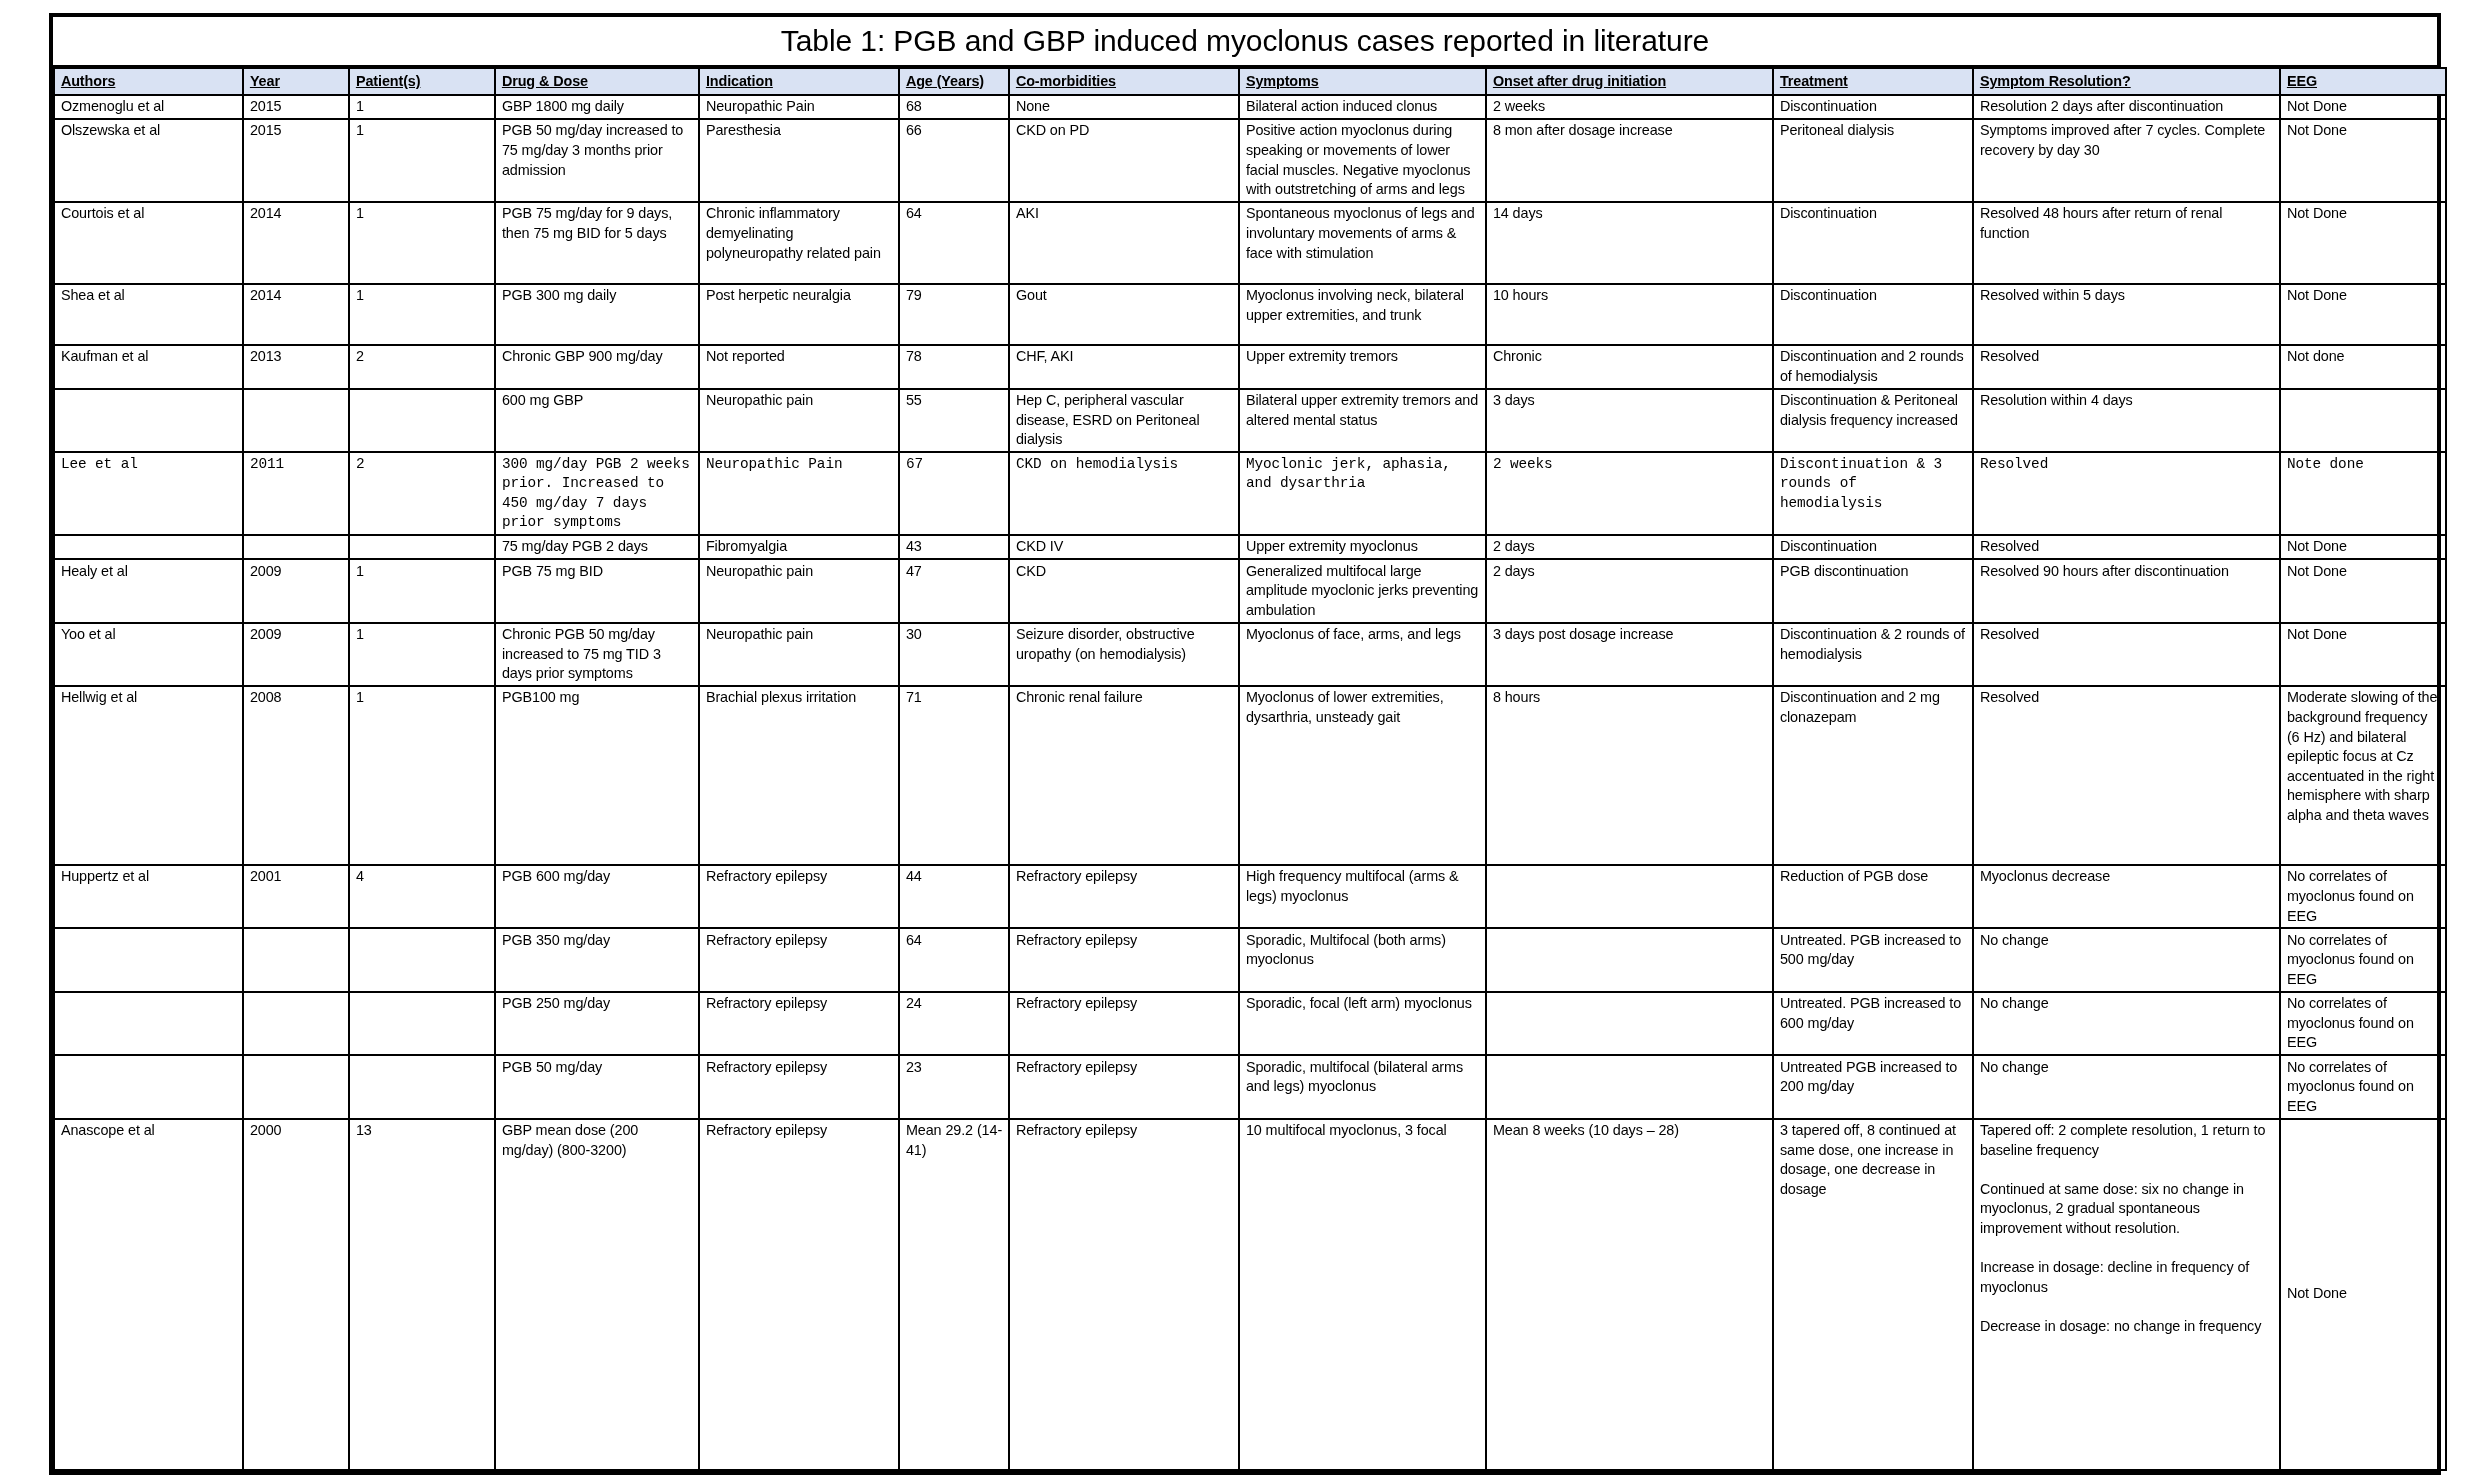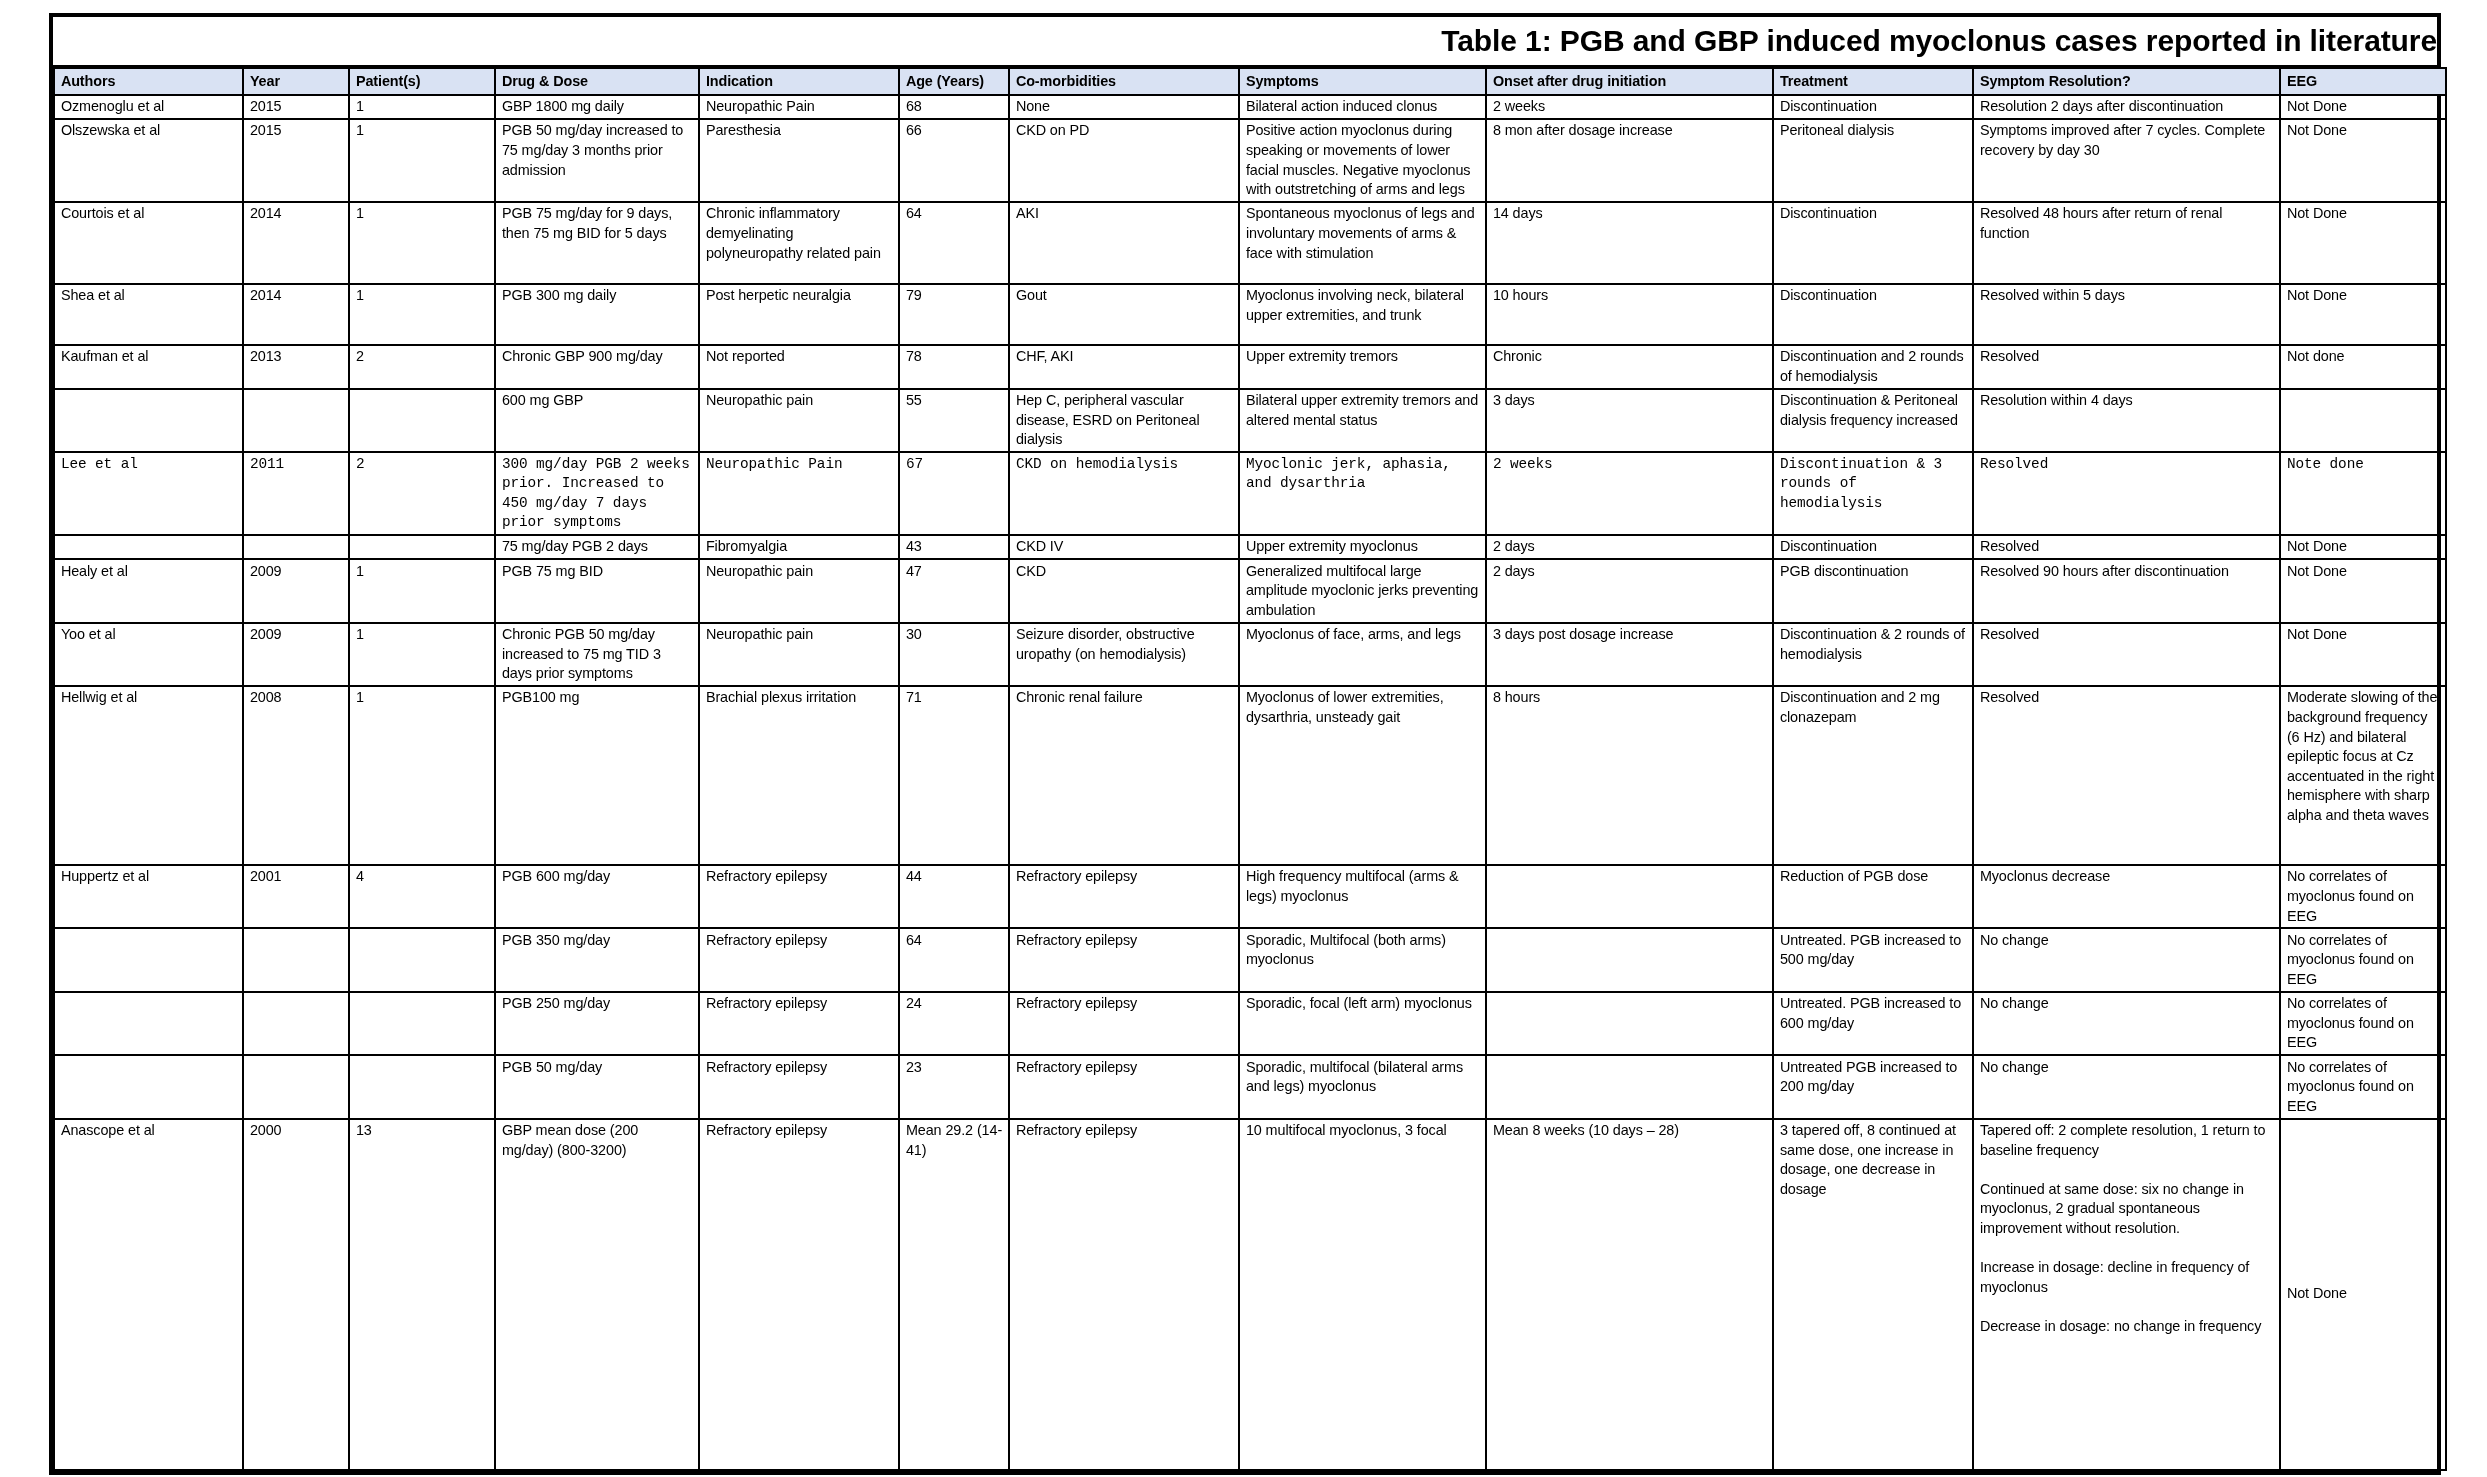--- a/index.html
+++ b/index.html
@@ -16,23 +16,23 @@
     position: absolute;
     left: 49px;
     top: 13px;
     width: 2392px;
   }
   .table-frame {
     border: 4.6px solid #000000;
     background: #ffffff;
   }
   .table-title {
-    text-align: right;
+    text-align: center;
     font-size: 30px;
-    font-weight: bold;
+    font-weight: normal;
     letter-spacing: -0.1px;
     padding: 6.5px 0 7.8px 0;
     border-bottom: 2.6px solid #000000;
   }
   table {
     border-collapse: collapse;
     table-layout: fixed;
     width: 100%;
   }
   col.c0 { width: 189px; }
@@ -58,20 +58,21 @@
     font-size: 14.4px;
     line-height: 19.6px;
     letter-spacing: -0.1px;
     overflow: hidden;
     white-space: pre-line;
   }
   thead th {
     font-weight: bold;
     height: 22px;
     vertical-align: middle;
+    text-decoration: underline;
   }
   td.v-middle { vertical-align: middle; }
   tbody tr:nth-child(1)  { height: 21.5px; }
   tbody tr:nth-child(2)  { height: 76px; }
   tbody tr:nth-child(3)  { height: 82px; margin-top: 20px; }
   tbody tr:nth-child(4)  { height: 61px; }
   tbody tr:nth-child(5)  { height: 38px; }
   tbody tr:nth-child(6)  { height: 60px; }
   tbody tr:nth-child(7)  { height: 81px; font-family: Liberation Mono, monospace; }
   tbody tr:nth-child(8)  { height: 21px; }

